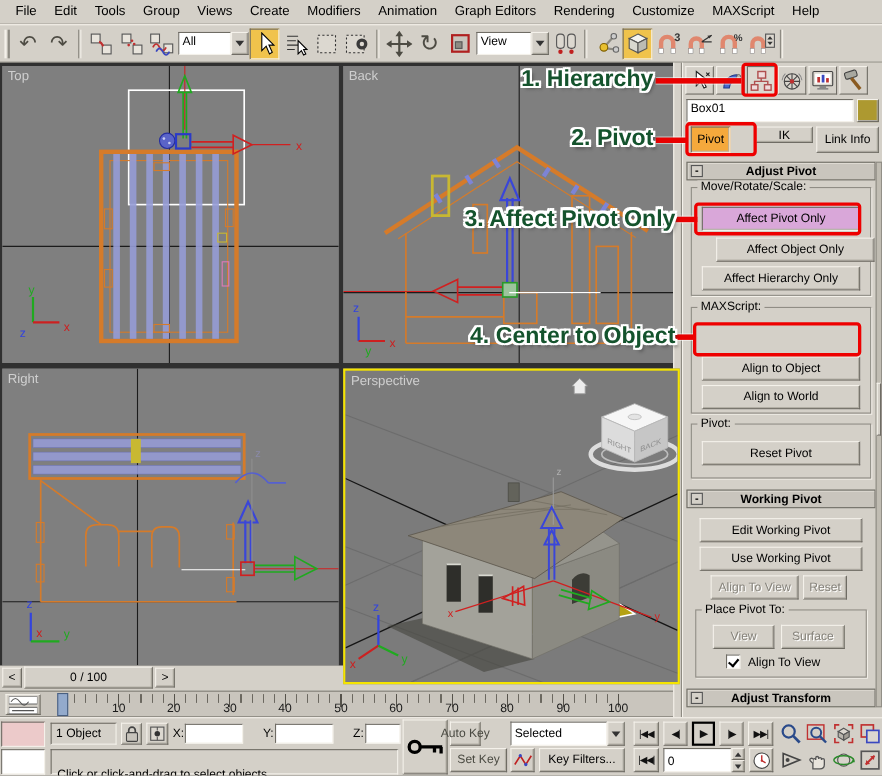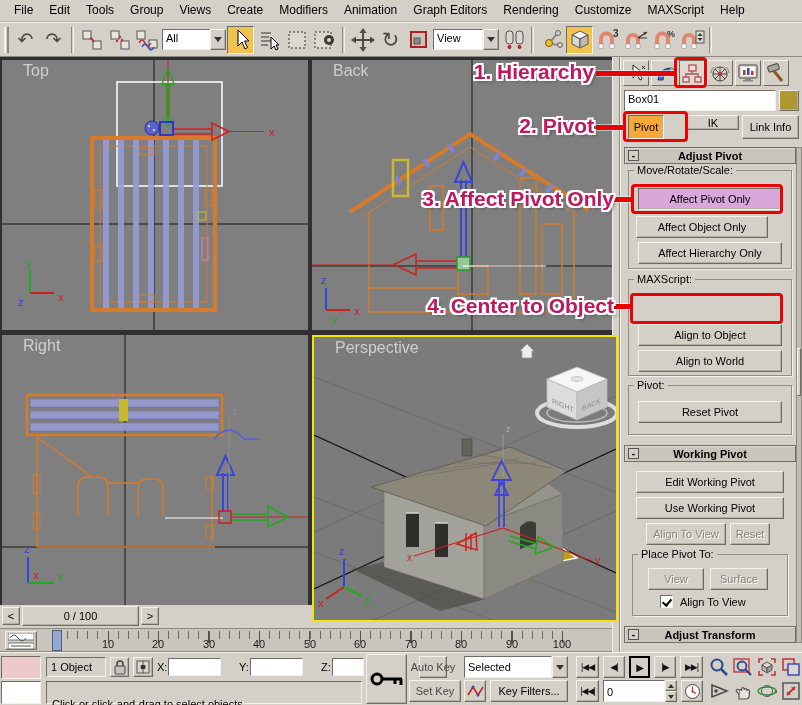--- a/index.html
+++ b/index.html
@@ -27,23 +27,23 @@
   .glyph{font-size:19px;color:#4d4b43;line-height:1}
   .tb-dd{height:21px;display:flex;align-items:stretch}
   .dd-text{flex:1;background:#fff;border:1px solid;border-color:#6f6c64 #f4f1ea #f4f1ea #6f6c64;font-size:11px;padding:2px 0 0 3px}
   .dd-btn{width:16px;display:flex;align-items:center;justify-content:center}
   .tri-down{width:0;height:0;border-left:4px solid transparent;border-right:4px solid transparent;border-top:5px solid #333}
   .tri-up{width:0;height:0;border-left:3px solid transparent;border-right:3px solid transparent;border-bottom:4px solid #333}
   .tri-dn-s{width:0;height:0;border-left:3px solid transparent;border-right:3px solid transparent;border-top:4px solid #333}
   
   #vpzone{left:0;top:57px;width:612px;height:571px;background:#303030}
   .vp{position:absolute;overflow:hidden;background:#7f7f7f}
-  .vplabel{position:absolute;left:21px;top:2px;font-size:16px;color:#cfcfcf}
+  .vplabel{position:absolute;left:5px;top:2px;font-size:12px;color:#cfcfcf}
   
-  .annot{position:absolute;color:#be185d;font-weight:bold;font-size:21px;white-space:nowrap;z-index:60;
+  .annot{position:absolute;color:#14532d;font-weight:bold;font-size:21px;white-space:nowrap;z-index:60;
     text-shadow:-2px -2px 0 #fff,2px -2px 0 #fff,-2px 2px 0 #fff,2px 2px 0 #fff,0 -2px 0 #fff,0 2px 0 #fff,-2px 0 0 #fff,2px 0 0 #fff,3px 3px 3px rgba(40,40,40,.45)}
   .annot-line{position:absolute;height:5px;background:#e80000;z-index:55;box-shadow:0 1px 0 rgba(255,255,255,.5),0 -1px 0 rgba(255,255,255,.5)}
   .annot-box{position:absolute;border:3px solid #ee0000;border-radius:4px;z-index:55}
   
   #cpanel{left:620px;top:57px;width:182px;height:595px;background:#d4d0c8;border-left:1px solid #f4f1ea}
   .cp-tab{position:absolute;width:26px;height:26px;display:flex;align-items:center;justify-content:center;background:#d4d0c8;border:1px solid;border-color:#f4f1ea #6f6c64 #6f6c64 #f4f1ea}
   .cp-tab.sel{background:#dedad2;border-color:#6f6c64 #f4f1ea #f4f1ea #6f6c64}
   .rollout-h{position:absolute;height:17px;background:#c9c5bd;border:1px solid #716e66;box-shadow:inset 1px 1px 0 #dedad2;display:flex;align-items:center;justify-content:center;font-size:11px;font-weight:bold;color:#000}
   .rollout-h .minus{position:absolute;left:3px;top:2px;width:11px;height:11px;border:1px solid #555;background:#d4d0c8;font-size:10px;line-height:9px;text-align:center;font-weight:bold}
   .grp{position:absolute;border:1px solid #908d85;box-shadow:1px 1px 0 #f4f1ea}
@@ -581,21 +581,21 @@
     <div class="abs raised btn" style="left:121px;top:58px;width:57px;height:24px">Link Info</div>
 
     <div class="rollout-h" style="left:3px;top:90px;width:172px">
       <span class="minus">-</span>
       <span>Adjust Pivot</span>
     </div>
     <div class="grp" style="left:7px;top:113px;width:164px;height:99px">
       <span class="grp-legend">Move/Rotate/Scale:</span>
     </div>
     <div class="abs raised btn hl-violet" style="left:17px;top:131px;width:144px;height:22px">Affect Pivot Only</div>
-    <div class="abs raised btn" style="left:15px;top:159px;width:132px;height:22px">Affect Object Only</div>
+    <div class="abs raised btn" style="left:30px;top:159px;width:144px;height:22px">Affect Object Only</div>
     <div class="abs raised btn" style="left:17px;top:185px;width:144px;height:22px">Affect Hierarchy Only</div>
 
     <div class="grp" style="left:7px;top:222px;width:164px;height:97px">
       <span class="grp-legend">MAXScript:</span>
     </div>
     <div class="abs raised btn" style="left:17px;top:267px;width:144px;height:22px">Align to Object</div>
     <div class="abs raised btn" style="left:17px;top:293px;width:144px;height:22px">Align to World</div>
 
     <div class="grp" style="left:7px;top:328px;width:164px;height:50px">
       <span class="grp-legend">Pivot:</span>
@@ -670,21 +670,21 @@
     <div class="field" style="left:332px;top:5px;width:32px;height:18px"></div>
     <div class="abs raised" style="left:366px;top:1px;width:41px;height:50px;display:flex;align-items:center;justify-content:center">
       <svg width="34" height="20">
           <circle cx="7" cy="10" r="5" fill="none" stroke="#000" stroke-width="3"></circle>
           <line x1="12" y1="10" x2="32" y2="10" stroke="#000" stroke-width="3"></line>
           <line x1="25" y1="10" x2="25" y2="15" stroke="#000" stroke-width="3"></line>
           <line x1="31" y1="10" x2="31" y2="16" stroke="#000" stroke-width="3"></line>
         </svg>
     </div>
     <div class="abs sunken-gray" style="left:46px;top:28px;width:316px;height:23px;font-size:11px;padding:16px 0 0 5px;background:#d4d0c8">Click or click-and-drag to select objects</div>
-    <div class="abs raised btn" style="left:419px;top:3px;width:28px;height:22px;color:#4a4a42">Auto Key</div>
+    <div class="abs raised btn" style="left:409px;top:3px;width:28px;height:22px;color:#4a4a42">Auto Key</div>
     <div class="abs raised btn" style="left:409px;top:27px;width:52px;height:22px;color:#4a4a42">Set Key</div>
     <div class="abs" style="left:464px;top:3px;width:104px;height:22px;display:flex">
       <div class="dd-text" style="padding-top:4px">Selected</div>
       <div class="dd-btn raised">
           <span class="tri-down"></span>
         </div>
     </div>
     <div class="abs raised" style="left:464px;top:27px;width:22px;height:22px;display:flex;align-items:center;justify-content:center">
       <svg width="18" height="16">
           <path d="M2,12 L7,4 L12,12 L17,4" stroke="#c02020" fill="none" stroke-width="1.5"></path>

